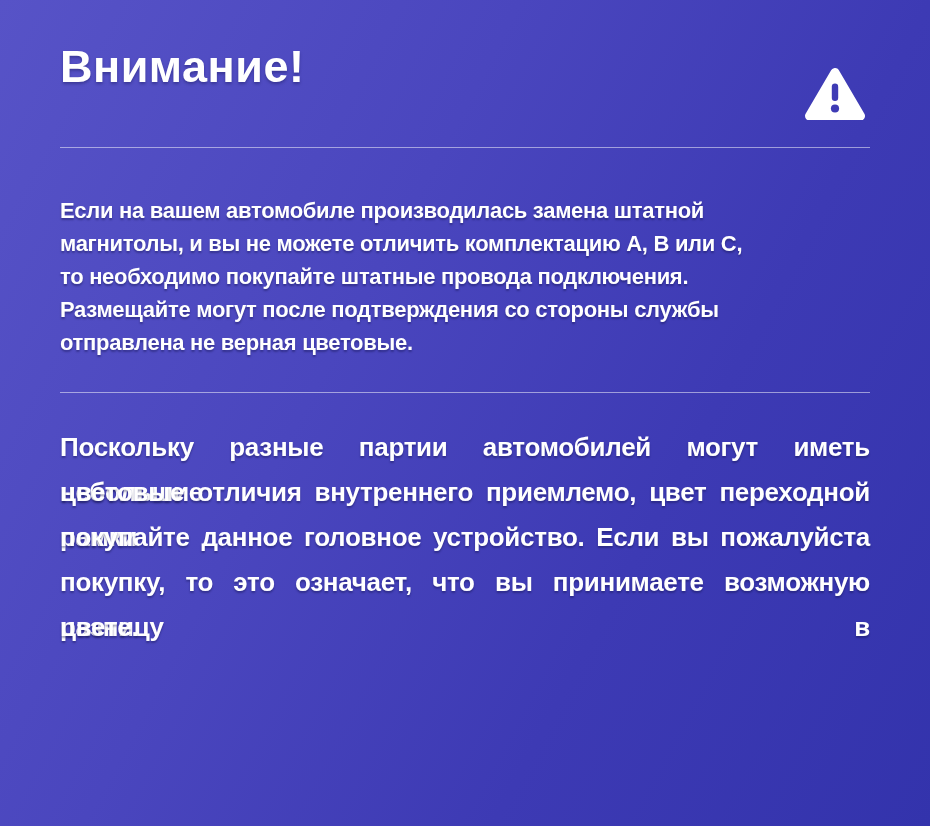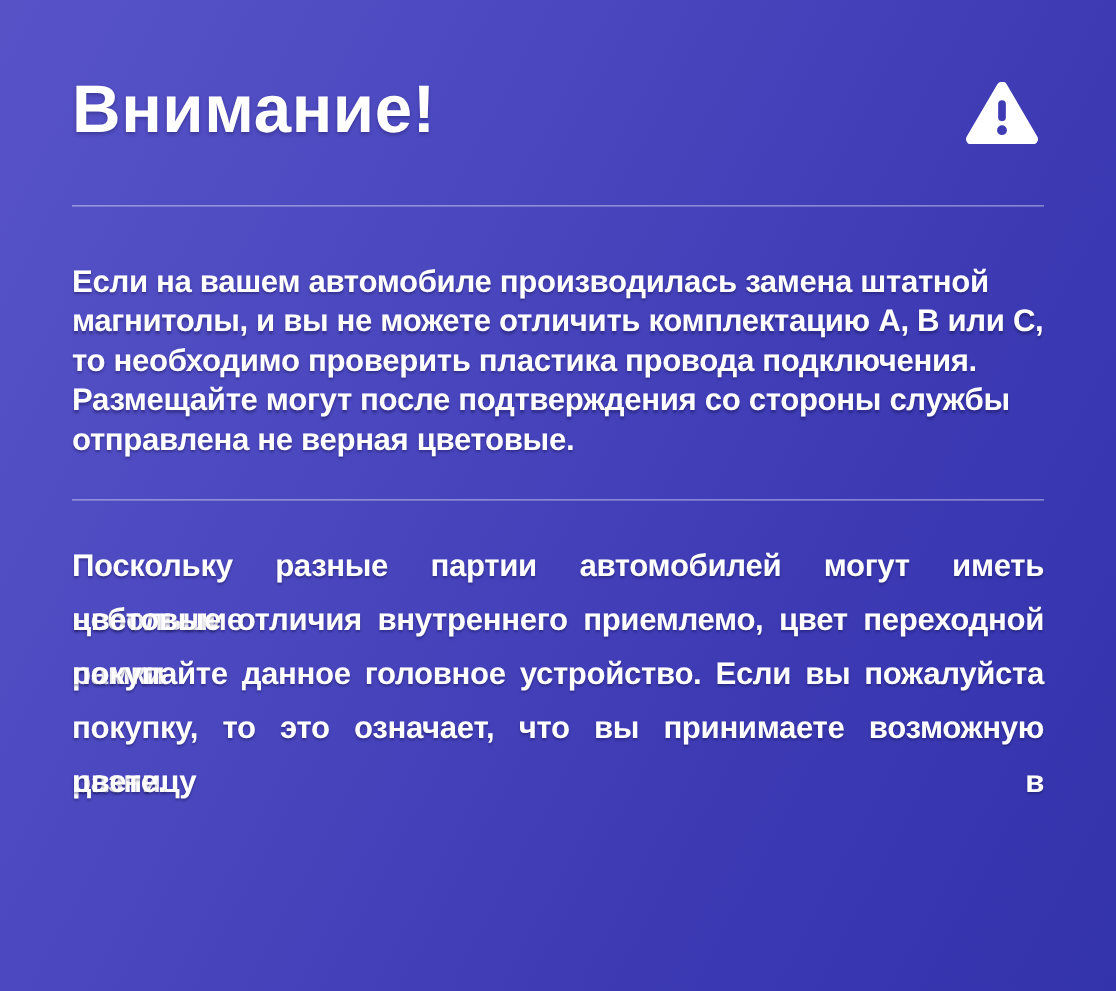--- a/index.html
+++ b/index.html
@@ -10,22 +10,22 @@
   }
   .page {
     position: relative;
     width: 930px;
     height: 826px;
     padding: 0 60px;
     overflow: hidden;
     background: linear-gradient(118deg, #5753c7 0%, #4a46be 38%, #3d3ab4 68%, #3333ac 100%);
   }
   .page-title {
-    margin-top: 60px;
-    font-size: 56px;
+    margin-top: 36px;
+    font-size: 45px;
     line-height: 62px;
     font-weight: bold;
     letter-spacing: 0.5px;
     text-shadow: 0 2px 3px rgba(15,15,70,0.35);
   }
   .warn-icon {
     position: absolute;
     top: 64px;
     right: 62px;
     width: 66px;
@@ -37,21 +37,21 @@
     border-top: 1px solid rgba(255,255,255,0.5);
     height: 0;
   }
   .divider.top { margin-top: 49px; }
   .divider.middle { margin-top: 33px; }
   .para { font-weight: bold; text-shadow: 0 2px 2px rgba(15,15,70,0.4); }
   .para .line {
     white-space: nowrap;
     letter-spacing: -0.3px;
   }
-  .para.p1 { margin-top: 46px; font-size: 26px; }
+  .para.p1 { margin-top: 46px; font-size: 22px; }
   .para.p1 .line { line-height: 33px; height: 33px; }
   .para.p2 { margin-top: 32px; font-size: 26px; }
   .para.p2 .line { line-height: 45px; height: 45px; }
   .para .line.just {
     white-space: normal;
     text-align: justify;
     text-align-last: justify;
   }
 </style>
 </head>
@@ -74,21 +74,21 @@
         <path d="M33 8.5 L58.5 52 L7.5 52 Z" fill="#ffffff" stroke="#ffffff" stroke-width="9" stroke-linejoin="round"></path>
       </g>
     </svg>
   </span>
 
   <hr class="divider top">
 
   <div class="para p1">
     <div class="line">Если на вашем автомобиле производилась замена штатной</div>
     <div class="line">магнитолы, и вы не можете отличить комплектацию A, B или C,</div>
-    <div class="line">то необходимо проверить пластика провода подключения.</div>
+    <div class="line">то необходимо покупайте штатные провода подключения.</div>
     <div class="line">Размещайте могут после подтверждения со стороны службы</div>
     <div class="line">отправлена не верная цветовые.</div>
   </div>
 
   <hr class="divider middle">
 
   <div class="para p2">
     <div class="line just">Поскольку разные партии автомобилей могут иметь небольшие</div>
     <div class="line just">цветовые отличия внутреннего приемлемо, цвет переходной рамки</div>
     <div class="line just">покупайте данное головное устройство. Если вы пожалуйста</div>

